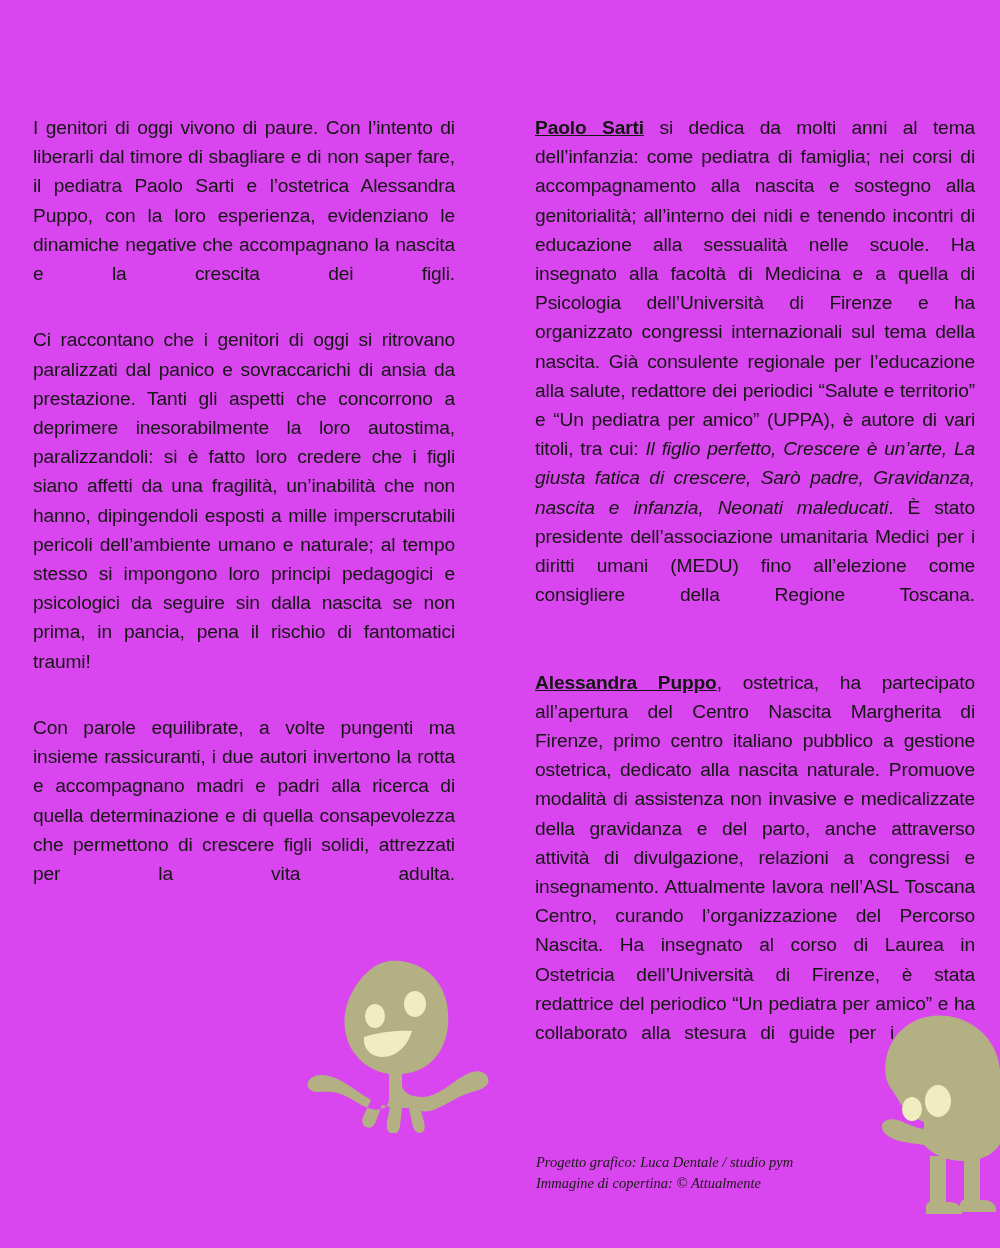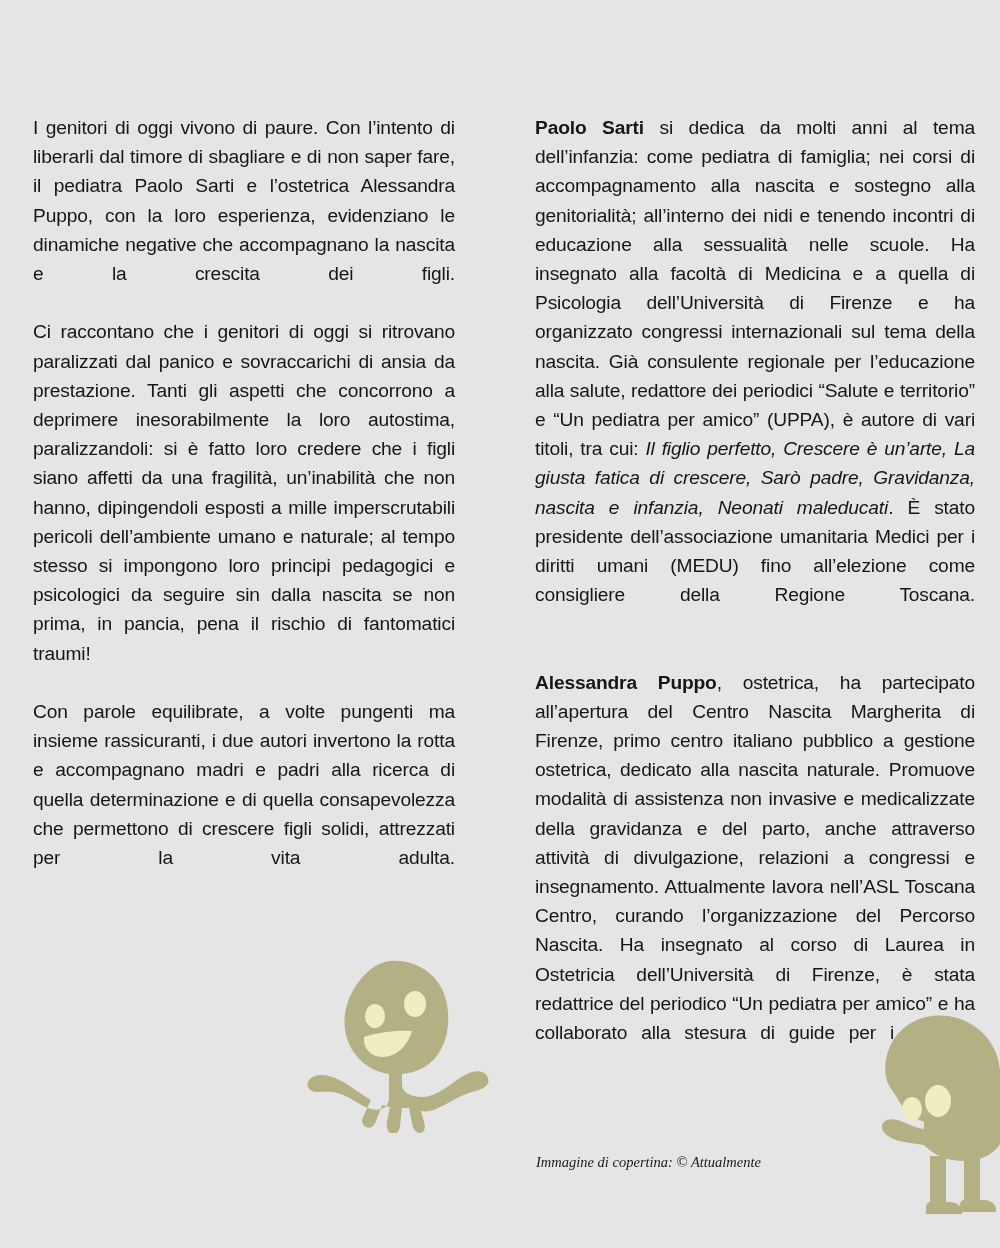--- a/index.html
+++ b/index.html
@@ -63,27 +63,28 @@
   #column-right {
     left: 535px;
     width: 440px;
   }
 
   .para {
     margin: 0;
     text-align: justify;
   }
   .para + .para {
-    margin-top: 0;
+    margin-top: 8px;
   }
   .bio-block + .bio-block {
     margin-top: 29px;
   }
   .name {
     font-weight: bold;
+    text-decoration: underline;
   }
   .title-italic {
     font-style: italic;
   }
 
   
   .para::after {
     content: "";
     display: inline-block;
     width: 100%;
@@ -100,37 +101,38 @@
     line-height: 20.5px;
     color: #1a1a17;
   }
   #credits div {
     white-space: nowrap;
   }
 </style>
 </head>
 <body style="background: rgb(244, 241, 189);">
 
-<div id="page" style="background: #e5e5e5;">
+<div id="page" style="background: #d946ef;">
 
   <div class="column" id="column-left" style="color: rgb(22, 22, 21);">
     <p class="para">I genitori di oggi vivono di paure. Con l’intento di liberarli dal timore di sbagliare e di non saper fare, il pediatra Paolo Sarti e l’ostetrica Alessandra Puppo, con la loro esperienza, evidenziano le dinamiche negative che accompagnano la nascita e la crescita dei figli.</p>
     <p class="para">Ci raccontano che i genitori di oggi si ritrovano paralizzati dal panico e sovraccarichi di ansia da prestazione. Tanti gli aspetti che concorrono a deprimere inesorabilmente la loro autostima, paralizzandoli: si è fatto loro credere che i figli siano affetti da una fragilità, un’inabilità che non hanno, dipingendoli esposti a mille imperscrutabili pericoli dell’ambiente umano e naturale; al tempo stesso si impongono loro principi pedagogici e psicologici da seguire sin dalla nascita se non prima, in pancia, pena il rischio di fantomatici traumi!</p>
     <p class="para">Con parole equilibrate, a volte pungenti ma insieme rassicuranti, i due autori invertono la rotta e accompagnano madri e padri alla ricerca di quella determinazione e di quella consapevolezza che permettono di crescere figli solidi, attrezzati per la vita adulta.</p>
   </div>
 
   <div class="column" id="column-right" style="color: rgb(22, 22, 21);">
 
     <p class="bio-block para"><span class="name">Paolo Sarti</span><span> si dedica da molti anni al tema dell’infanzia: come pediatra di famiglia; nei corsi di accompagnamento alla nascita e sostegno alla genitorialità; all’interno dei nidi e tenendo incontri di educazione alla sessualità nelle scuole. Ha insegnato alla facoltà di Medicina e a quella di Psicologia dell’Università di Firenze e ha organizzato congressi internazionali sul tema della nascita. Già consulente regionale per l’educazione alla salute, redattore dei periodici “Salute e territorio” e “Un pediatra per amico” (UPPA), è autore di vari titoli, tra cui: </span><span class="title-italic">Il figlio perfetto, Crescere è un’arte, La giusta fatica di crescere, Sarò padre, Gravidanza, nascita e infanzia, Neonati maleducati</span><span>. È stato presidente dell’associazione umanitaria Medici per i diritti umani (MEDU) fino all’elezione come consigliere della Regione Toscana.</span></p>
 
     <p class="bio-block para"><span class="name">Alessandra Puppo</span><span>, ostetrica, ha partecipato all’apertura del Centro Nascita Margherita di Firenze, primo centro italiano pubblico a gestione ostetrica, dedicato alla nascita naturale. Promuove modalità di assistenza non invasive e medicalizzate della gravidanza e del parto, anche attraverso attività di divulgazione, relazioni a congressi e insegnamento. Attualmente lavora nell’ASL Toscana Centro, curando l’organizzazione del Percorso Nascita. Ha insegnato al corso di Laurea in Ostetricia dell’Università di Firenze, è stata redattrice del periodico “Un pediatra per amico” e ha collaborato alla stesura di guide per i genitori.</span></p>
 
   </div>
 
   <div id="credits">
+    <div>Progetto grafico: Luca Dentale / studio pym</div>
     <div>Immagine di copertina: © Attualmente</div>
   </div>
 
   <svg class="creature" id="creature-left" viewBox="0 0 200 175" aria-hidden="true">
 
     <path fill="#b3b083" d="
       M 94,3
       C 122,1 144,18 150,42
       C 156,66 150,92 134,105
       C 126,112 116,115 106,116

